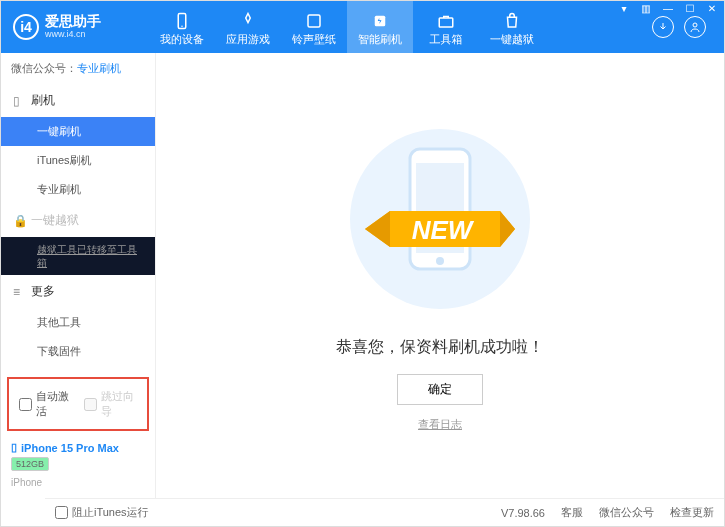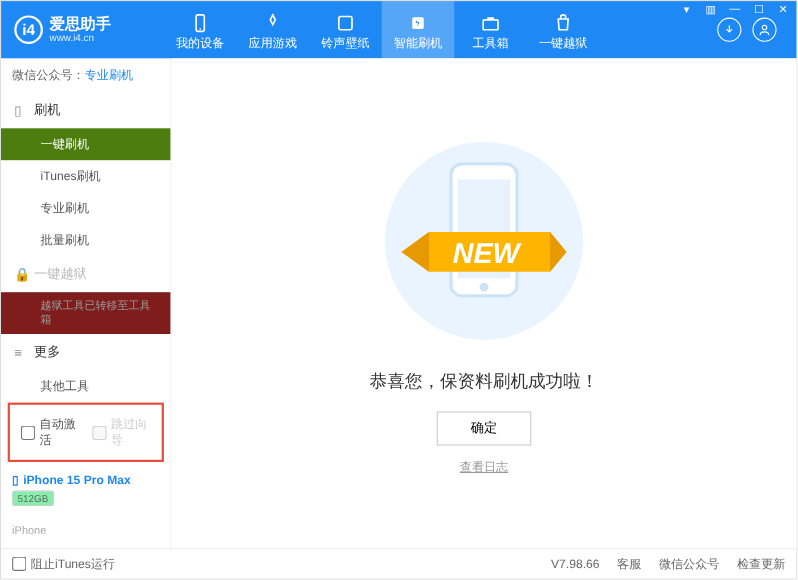--- a/index.html
+++ b/index.html
@@ -25,41 +25,41 @@
 
 .body { flex: 1; display: flex; overflow: hidden; }
 .sidebar { width: 155px; border-right: 1px solid #eee; display: flex; flex-direction: column; font-size: 12px; }
 .status-bar { padding: 8px 10px; color: #666; font-size: 11px; }
 .status-value { color: #1e88f5; }
 .menu { flex: 1; overflow: auto; }
 .menu-section { }
 .menu-head { display: flex; align-items: center; gap: 6px; padding: 8px 12px; color: #333; font-size: 12px; }
 .menu-head.grey { color: #bbb; }
 .menu-item { padding: 7px 12px 7px 36px; color: #555; cursor: pointer; font-size: 11px; }
-.menu-item.active { background: #4d7c0f; color: #fff; }
-.menu-sub-note { background: #7f1d1d; color: #999; font-size: 10px; padding: 6px 10px 6px 36px; line-height: 1.3; cursor: pointer; }
+.menu-item.active { background: #3b82f6; color: #fff; }
+.menu-sub-note { background: #0f172a; color: #999; font-size: 10px; padding: 6px 10px 6px 36px; line-height: 1.3; cursor: pointer; text-decoration: underline; }
 .checkbox-row { padding: 10px; display: flex; gap: 12px; align-items: center; border: 2px solid #e74c3c; margin: 4px 6px; }
 .cbx { display: flex; align-items: center; gap: 4px; font-size: 11px; color: #555; cursor: pointer; }
 .cbx input { margin: 0; }
 .cbx.disabled { color: #ccc; }
 .device-info { padding: 6px 10px 10px; font-size: 11px; }
 .device-name { color: #1e88f5; font-weight: bold; display: flex; align-items: center; gap: 4px; }
 .badge { display: inline-block; background: #86efac; color: #666; font-size: 9px; padding: 1px 4px; margin-top: 3px; border: 1px solid #ccc; border-radius: 2px; }
-.device-sub { color: #aaa; font-size: 10px; margin-top: 17px; }
+.device-sub { color: #aaa; font-size: 10px; margin-top: 6px; }
 
 
 .main { flex: 1; display: flex; flex-direction: column; align-items: center; justify-content: center; position: relative; background: #fff; }
 .promo { text-align: center; }
 .phone-art { width: 220px; height: 200px; margin: 0 auto 18px; position: relative; }
 .success-title { font-size: 16px; color: #333; margin-top: 10px; text-align: center; }
 .ok-btn { margin-top: 16px; padding: 6px 30px; background: #fff; border: 1px solid #ccc; font-size: 12px; cursor: pointer; }
 .log-link { margin-top: 12px; font-size: 11px; color: #999; cursor: pointer; text-decoration: underline; }
 
 
-.footer { height: 28px; border-top: 1px solid #eee; display: flex; align-items: center; padding: 0 10px; font-size: 11px; color: #666; gap: 16px; }
+.footer { height: 28px; border-top: 1px solid #eee; display: flex; align-items: center; padding: 0 10px; font-size: 11px; color: #666; gap: 16px; margin-left: 44px; }
 .footer .f-left { display: flex; align-items: center; gap: 4px; }
 .footer .spacer { flex: 1; }
 .flink { cursor: pointer; }
 
 .icon-svg { fill: currentColor; }
 .sec-icon { font-size: 12px; color: #888; width: 12px; }
 </style>
 </head>
 <body>
 
@@ -155,21 +155,20 @@
       </div>
       <div class="menu">
         <div class="menu-section">
           <div class="menu-head">
             <span class="sec-icon">▯</span>
             <span>刷机</span>
           </div>
           <div class="menu-item active">一键刷机</div>
           <div class="menu-item">iTunes刷机</div>
           <div class="menu-item">专业刷机</div>
-          <div class="menu-item">批量刷机</div>
         </div>
         <div class="menu-section">
           <div class="menu-head grey">
             <span class="sec-icon">🔒</span>
             <span>一键越狱</span>
           </div>
           <div class="menu-sub-note">越狱工具已转移至工具箱</div>
         </div>
         <div class="menu-section">
           <div class="menu-head">

